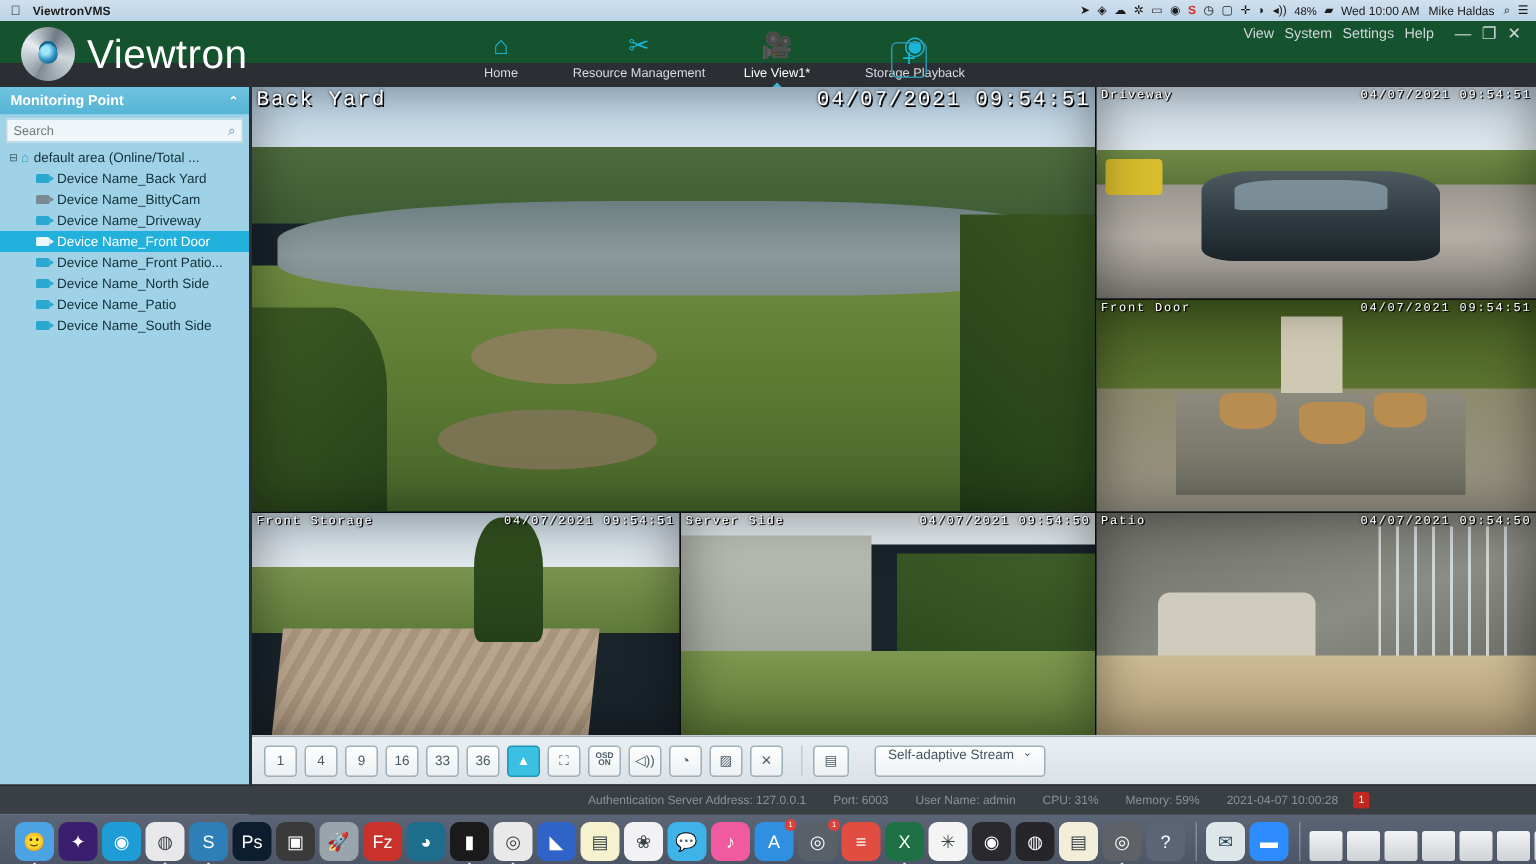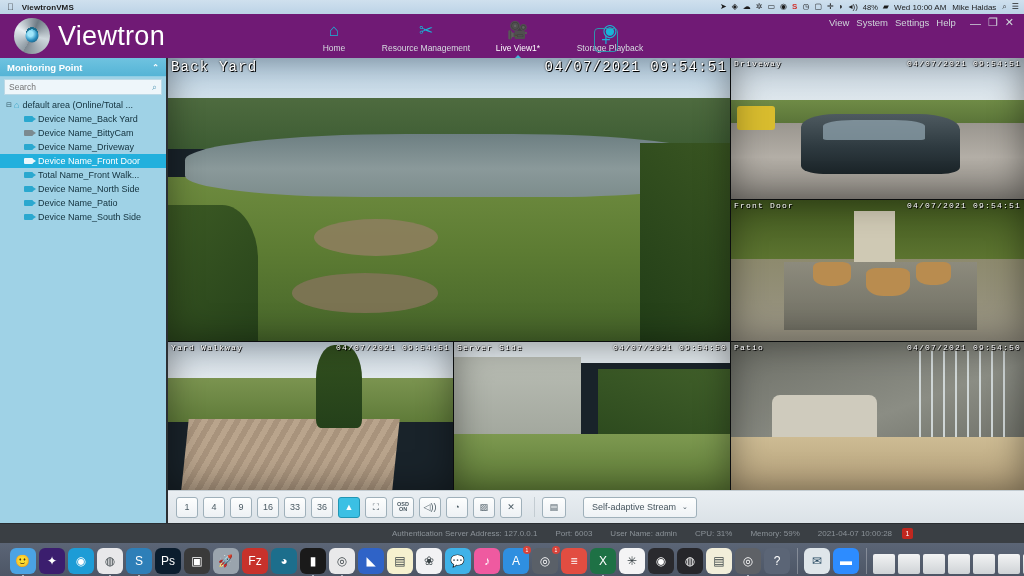--- a/index.html
+++ b/index.html
@@ -20,22 +20,22 @@
   .macbar .apple { margin-left: 7px; font-size: 9px; line-height: 1; }
   .macbar .appname { margin-left: 8px; font-weight: bold; letter-spacing: .1px; }
   .macbar .spacer { flex: 1; }
   .macbar .mitem { margin-right: 6px; font-size: 8px; white-space: nowrap; }
   .macbar .sicon { margin-right: 5px; font-size: 8px; line-height: 1; display:inline-block; }
   .macbar .batt { font-size: 7.5px; margin-right: 5px; }
   .macbar .red { color: #d3302a; font-weight: bold; }
 
   
   .appheader {
-    position: absolute; top: 14px; left: 0; width: 1024px; height: 44px;
-    background: #701a75;
+    position: absolute; top: 14px; left: 0; width: 1024px; height: 28px;
+    background: #14532d;
     text-decoration: underline;
   }
   .logo-wrap { position: absolute; left: 14px; top: 4px; display: flex; align-items: center; }
   .logo-mark {
     width: 36px; height: 36px; border-radius: 50%;
     background:
       radial-gradient(circle at 50% 42%, #5ad1f0 0 14%, #1b6c8c 14% 21%, rgba(0,0,0,0) 22%),
       conic-gradient(from 210deg, #8e9aa3, #e6edf1 25%, #6e7a84 48%, #cfd8dd 70%, #7d8891 100%);
     position: relative;
   }
@@ -190,21 +190,21 @@
     background:linear-gradient(180deg,#fdfefe,#edf1f4); color:#4a5a63; font-size:9px;
     display:flex; align-items:center; justify-content:center; cursor:pointer; flex:none;
   }
   .tbtn.wide { width:24px; }
   .tbtn.active { background:#3bc0e4; border-color:#2196b4; color:#fff; }
   .tbtn .osdtxt { font-size:5.5px; line-height:5.5px; text-align:center; font-weight:bold; }
   .tsep { width:1px; height:20px; background:#c3ccd2; margin:0 7px; flex:none; }
   .streamsel {
     margin-left:12px; height:21px; border:1px solid #9fb0ba; border-radius:3px;
     background:linear-gradient(180deg,#fdfefe,#eef2f5); color:#46555e; font-size:9px;
-    display:flex; align-items:center; padding:0 8px; cursor:pointer; white-space:nowrap;
+    display:flex; align-items:flex-start; padding:0 8px; cursor:pointer; white-space:nowrap;
   }
   .streamsel .chev2 { margin-left:6px; font-size:7px; }
 
   
   .statusbar {
     position:absolute; left:0; top:523px; width:1024px; height:20px;
     background:#3a3f44; display:flex; align-items:center; color:#8b9298; font-size:8px;
     border-top:1px solid #2a2e32;
   }
   .statusbar .si { margin-left:18px; white-space:nowrap; }
@@ -327,21 +327,21 @@
           <div class="devrow">
             <span class="camicon"></span>
             <span>Device Name_Driveway</span>
           </div>
           <div class="devrow selected">
             <span class="camicon"></span>
             <span>Device Name_Front Door</span>
           </div>
           <div class="devrow">
             <span class="camicon"></span>
-            <span>Total Name_Front Walk...</span>
+            <span>Device Name_Front Patio...</span>
           </div>
           <div class="devrow">
             <span class="camicon"></span>
             <span>Device Name_North Side</span>
           </div>
           <div class="devrow">
             <span class="camicon"></span>
             <span>Device Name_Patio</span>
           </div>
           <div class="devrow">
@@ -410,21 +410,21 @@
     </div>
 
     <div class="cell" style="left:0;top:284px;width:285px;height:148px;">
       <div class="scene">
         <div class="walk-sky"></div>
           <div class="walk-grass"></div>
         <div class="walk-paver"></div>
           <div class="walk-treeT"></div>
       </div>
       <div class="vignette"></div>
-      <div class="osd-name">Yard Walkway</div>
+      <div class="osd-name">Front Storage</div>
       <div class="osd-time">04/07/2021 09:54:51</div>
     </div>
 
     <div class="cell" style="left:286px;top:284px;width:276px;height:148px;">
       <div class="scene">
         <div class="north-sky"></div>
           <div class="north-hedge"></div>
         <div class="north-house"></div>
           <div class="north-lawn"></div>
       </div>

